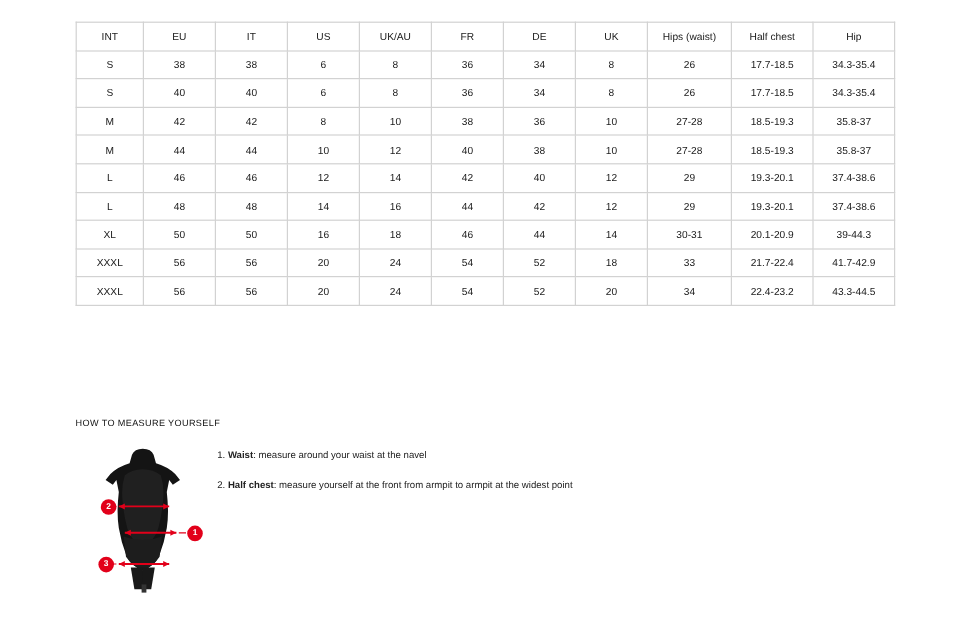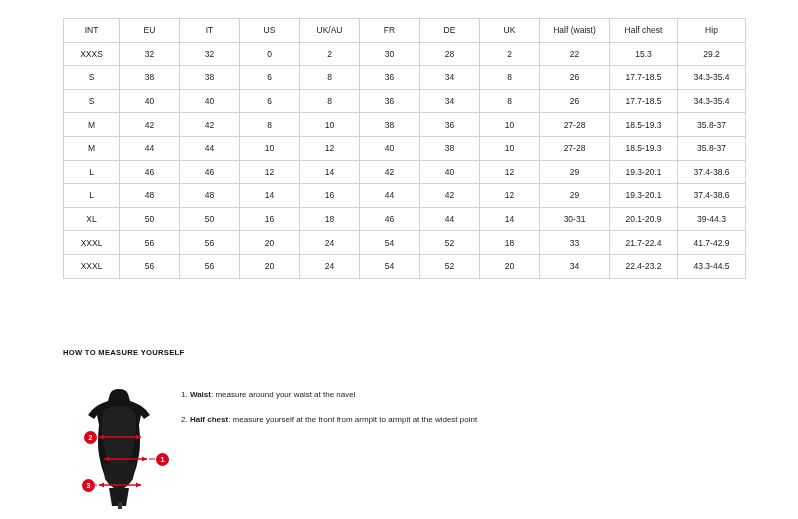--- a/index.html
+++ b/index.html
@@ -57,24 +57,24 @@
 
   
   .measure-section {
     position: absolute;
     left: 63px;
     top: 348px;
     width: 672px;
   }
   .measure-title {
     font-size: 7.6px;
-    font-weight: bold;
+    font-weight: normal;
     letter-spacing: 0.3px;
     color: #111;
-    margin-bottom: 27px;
+    margin-bottom: 12px;
   }
   .measure-body {
     position: relative;
     display: flex;
     align-items: flex-start;
   }
   .figure-col {
     width: 118px;
     position: relative;
     height: 125px;
@@ -135,39 +135,26 @@
       <thead>
         <tr id="header-row">
             <th>INT</th>
             <th>EU</th>
             <th>IT</th>
             <th>US</th>
             <th>UK/AU</th>
             <th>FR</th>
             <th>DE</th>
             <th>UK</th>
-            <th>Half (waist)</th>
+            <th>Hips (waist)</th>
             <th>Half chest</th>
             <th>Hip</th>
           </tr>
       </thead>
       <tbody id="table-body">
-          <tr>
-            <td>XXXS</td>
-            <td>32</td>
-            <td>32</td>
-            <td>0</td>
-            <td>2</td>
-            <td>30</td>
-            <td>28</td>
-            <td>2</td>
-            <td>22</td>
-            <td>15.3</td>
-            <td>29.2</td>
-          </tr>
           <tr>
             <td>S</td>
             <td>38</td>
             <td>38</td>
             <td>6</td>
             <td>8</td>
             <td>36</td>
             <td>34</td>
             <td>8</td>
             <td>26</td>

